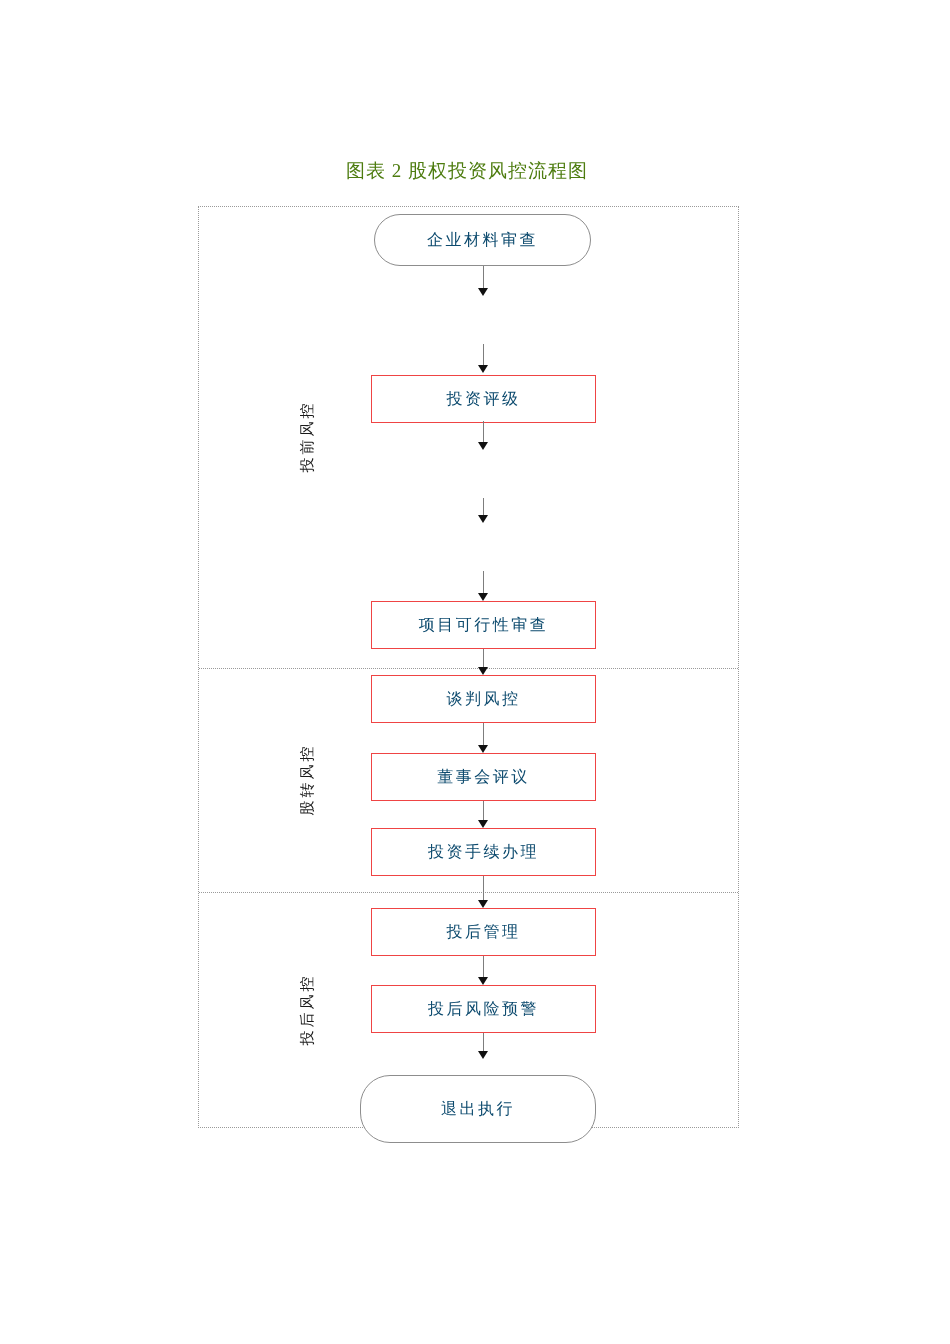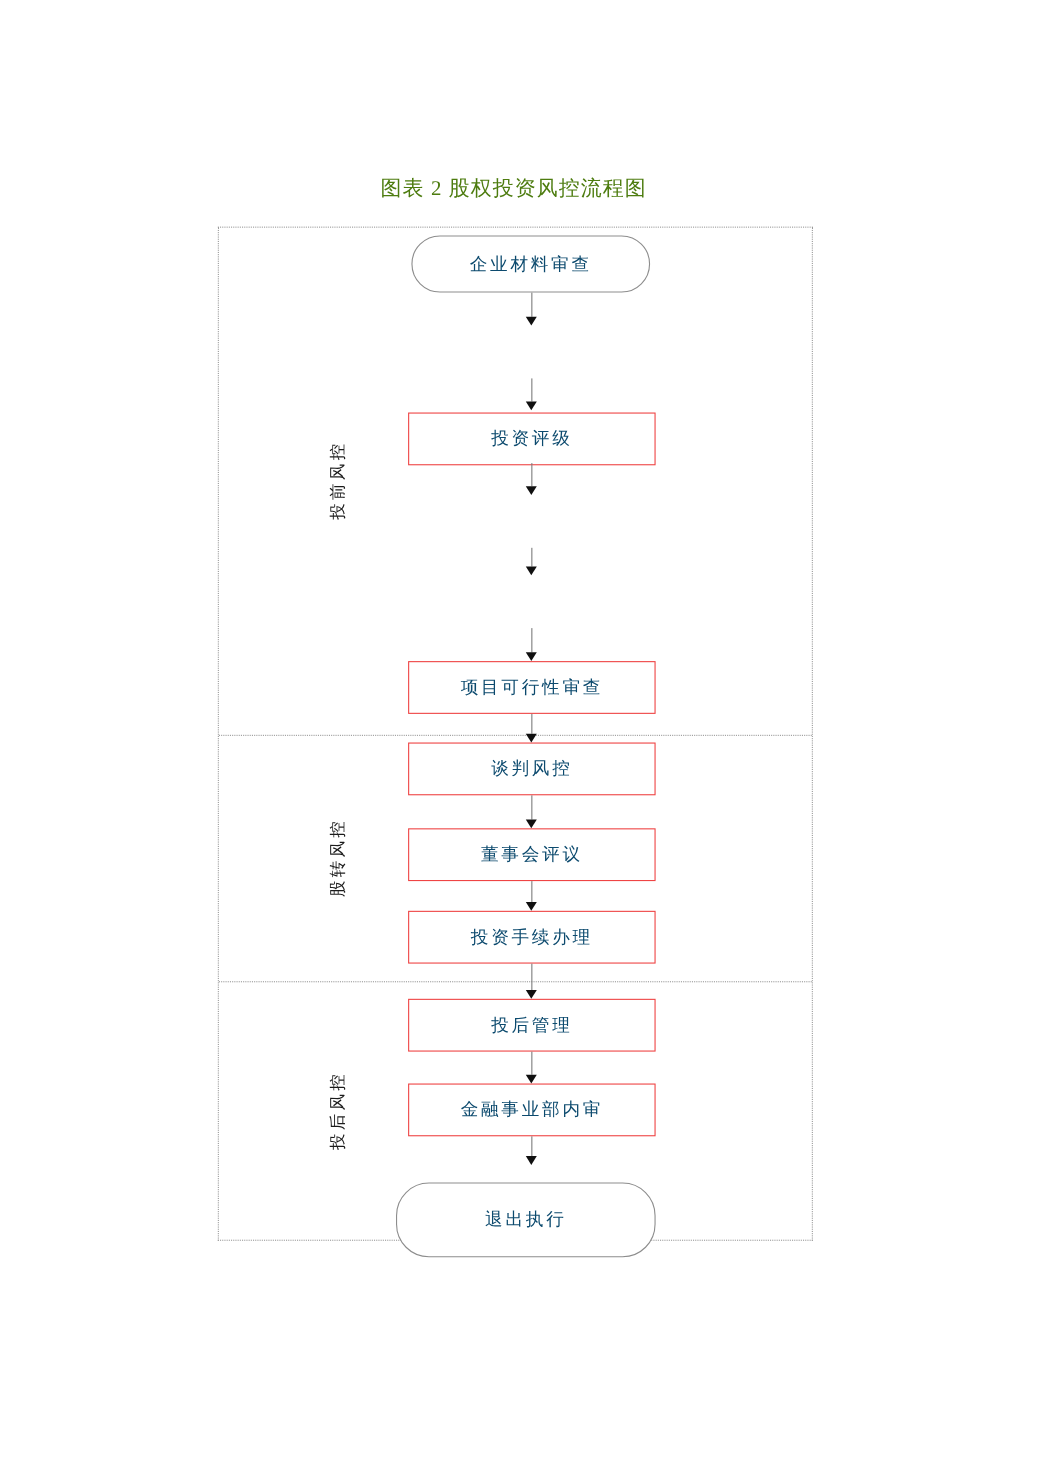--- a/index.html
+++ b/index.html
@@ -123,21 +123,21 @@
       <div class="section-label">投后风控</div>
     </div>
 
     <div class="node stadium node-start">企业材料审查</div>
     <div class="node rect node-r2">投资评级</div>
     <div class="node rect node-r5">项目可行性审查</div>
     <div class="node rect node-r6">谈判风控</div>
     <div class="node rect node-r7">董事会评议</div>
     <div class="node rect node-r8">投资手续办理</div>
     <div class="node rect node-r9">投后管理</div>
-    <div class="node rect node-r10">金融事业部内审</div>
+    <div class="node rect node-r10">投后风险预警</div>
     <div class="node stadium node-end">退出执行</div>
 
     <div class="connector c0">
         <div class="line"></div>
         <div class="head"></div>
       </div>
     <div class="connector c1">
         <div class="line"></div>
         <div class="head"></div>
       </div>

